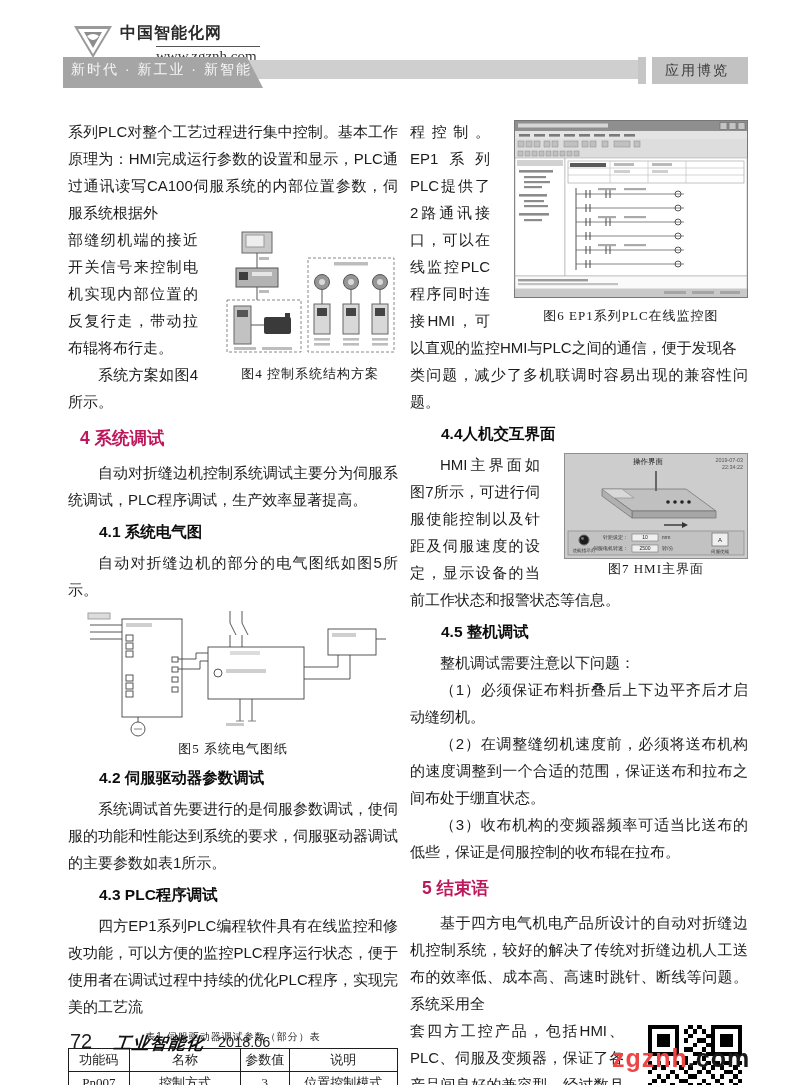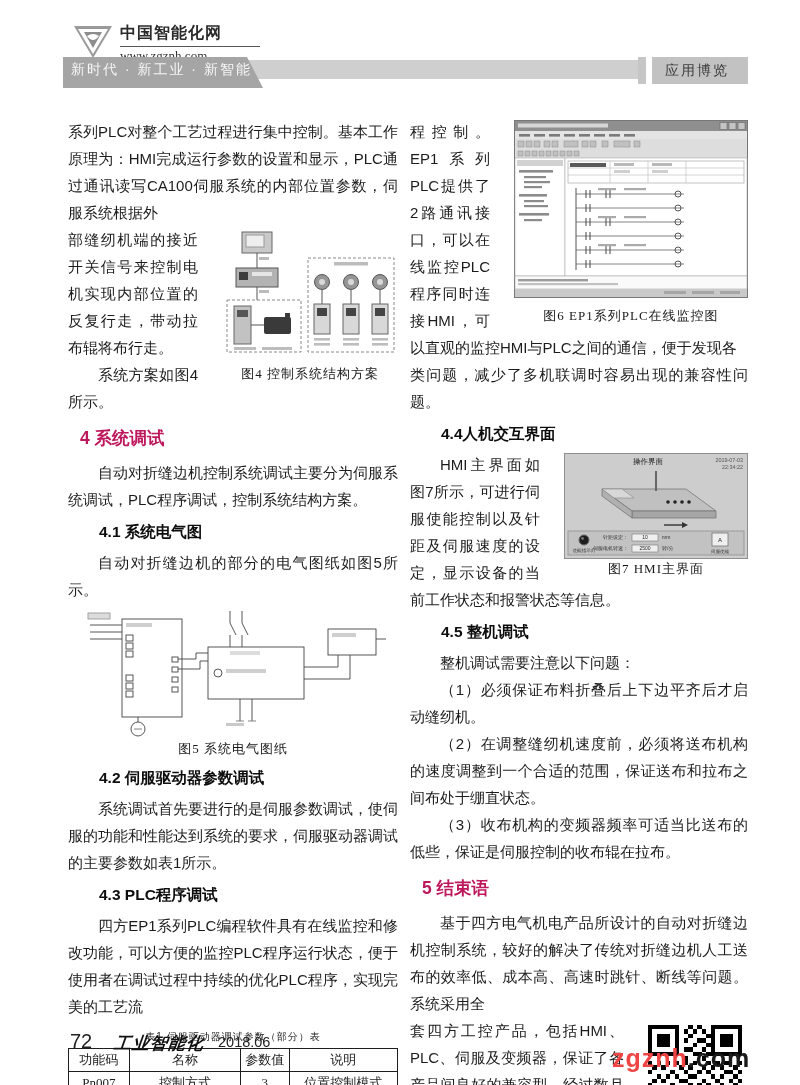--- a/index.html
+++ b/index.html
@@ -6,21 +6,21 @@
   body{
     width:800px;height:1085px;background:#ffffff;position:relative;
     font-family:"Liberation Sans",sans-serif;color:#1c1c1c;
     -webkit-font-smoothing:antialiased;
   }
   .abs{position:absolute;}
   
   .logo-icon{left:72px;top:24px;width:42px;height:36px;}
   .site-block{left:120px;top:23px;width:140px;}
   .site-name{font-size:16px;font-weight:bold;color:#2a2a2a;letter-spacing:1px;font-family:"Liberation Serif",serif;}
-  .site-url{font-size:13px;color:#333;border-top:1.5px solid #555;margin-top:2px;padding-top:1px;font-family:"Liberation Serif",serif;}
+  .site-url{font-size:15px;color:#333;border-top:1.5px solid #555;margin-top:2px;padding-top:1px;font-family:"Liberation Serif",serif;margin-left:36px;}
   .banner-strip{left:63px;top:60px;width:582px;height:19px;background:#cfcfcf;}
   .banner-para{left:63px;top:57px;width:200px;height:31px;background:#a5a5a5;
     clip-path:polygon(0 0,184px 0,200px 100%,0 100%);
     color:#f5f5f5;font-size:14px;letter-spacing:2px;line-height:25px;padding-left:8px;box-sizing:border-box;}
   .sec-sliver{left:638px;top:57px;width:8px;height:27px;background:#c6c6c6;}
   .sec-box{left:652px;top:57px;width:96px;height:27px;background:#c2c2c2;color:#3a3a3a;
     font-size:14px;line-height:27px;letter-spacing:2px;padding-left:13px;box-sizing:border-box;}
   
   .col{position:absolute;top:118px;}
   .col-left{left:68px;width:330px;}
@@ -126,21 +126,21 @@
           <rect x="150" y="115" width="16" height="2.6" fill="#bdbdbd"></rect>
         </g>
       </svg>
       <div class="cap">图4 控制系统结构方案</div>
     </div>
     <p class="bt">部缝纫机端的接近开关信号来控制电机实现内部位置的反复行走，带动拉布辊将布行走。</p>
     <p class="bt indent">系统方案如图4所示。</p>
     <h2 class="sec-h">4 系统调试</h2>
   </div>
 
-  <p class="bt indent">自动对折缝边机控制系统调试主要分为伺服系统调试，PLC程序调试，控制系统结构方案。</p>
+  <p class="bt indent">自动对折缝边机控制系统调试主要分为伺服系统调试，PLC程序调试，生产效率显著提高。</p>
   <h3 class="sub-h">4.1 系统电气图</h3>
   <p class="bt indent">自动对折缝边机的部分的电气图纸如图5所示。</p>
 
   <div style="margin:6px 0 2px;">
     <svg class="fig-img" width="306" height="128" viewBox="0 0 306 128" style="margin:0 auto;">
       <g stroke="#444" stroke-width="0.9" fill="none">
 
         <line x1="10" y1="16" x2="42" y2="16"></line>
           <line x1="10" y1="23" x2="42" y2="23"></line>
           <line x1="10" y1="30" x2="42" y2="30"></line>

